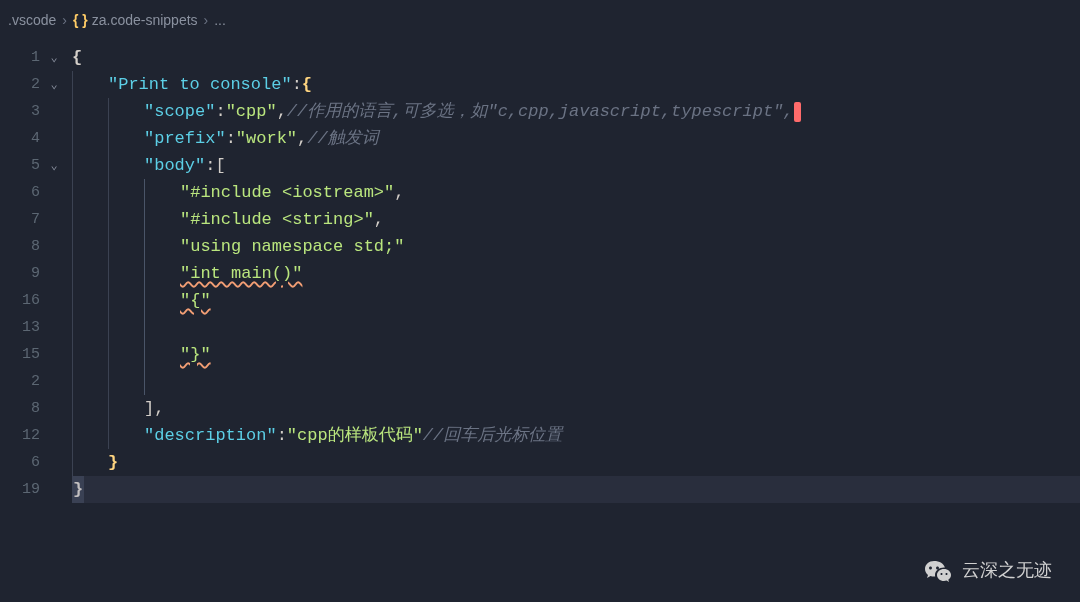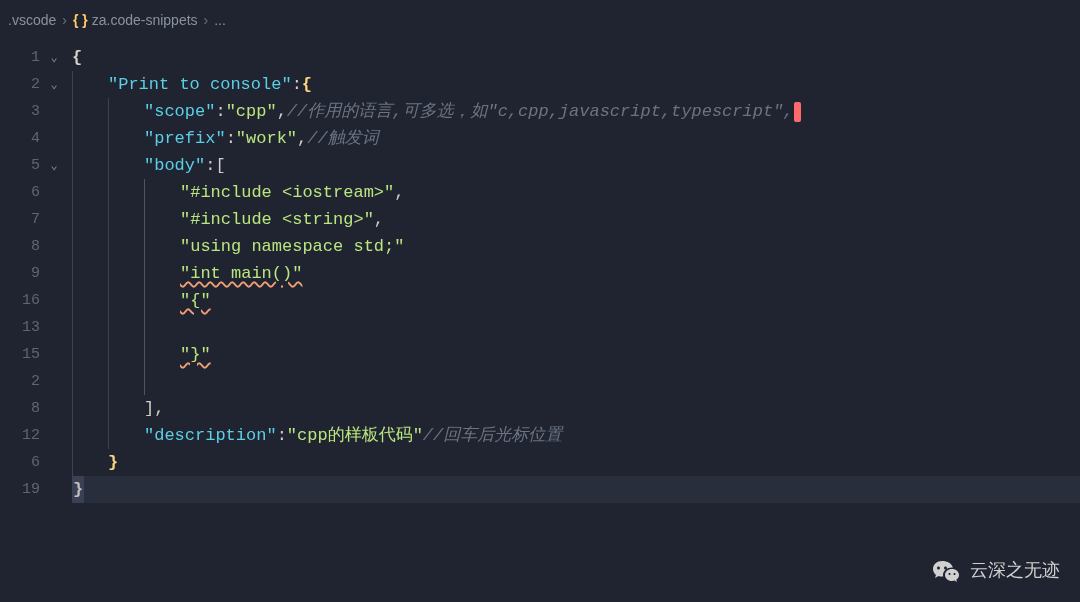--- a/index.html
+++ b/index.html
@@ -99,21 +99,21 @@
       left: 0;
       right: 0;
       height: 27px;
       background: rgba(100,110,140,0.15);
       top: 436px;
       pointer-events: none;
     }
     .watermark {
       position: absolute;
       bottom: 20px;
-      right: 20px;
+      right: 28px;
       display: flex;
       align-items: center;
       color: #d0d0d0;
       font-family: -apple-system, sans-serif;
       font-size: 18px;
     }
     .wechat-icon {
       width: 28px;
       height: 24px;
       margin-right: 10px;

